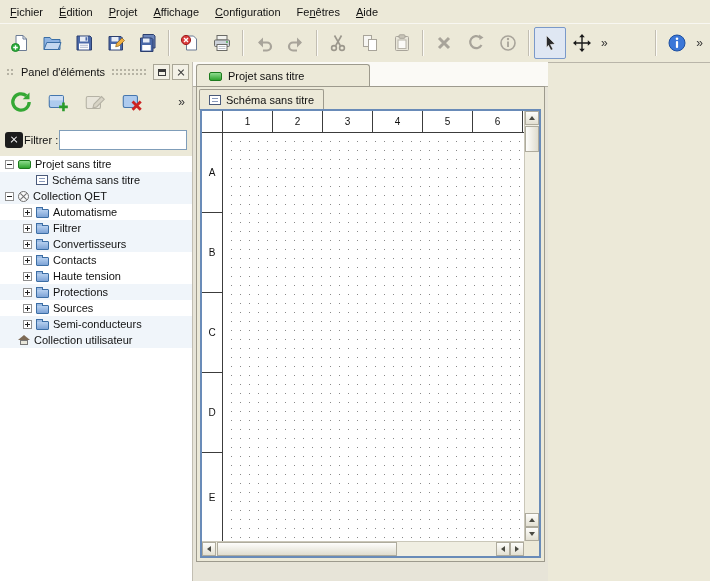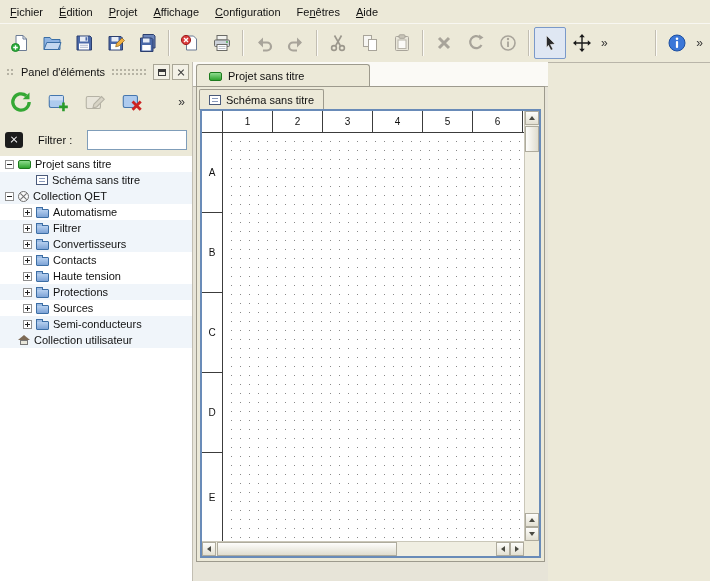--- a/index.html
+++ b/index.html
@@ -34,21 +34,21 @@
   .float-icon{position:relative;width:8px;height:7px;border:1px solid #3a3a3a;display:inline-block;box-sizing:border-box;}
   .float-icon::before{content:"";position:absolute;left:0;right:0;top:0;height:2px;background:#3a3a3a;}
   .x-icon{position:relative;width:8px;height:8px;display:inline-block;}
   .x-icon::before,.x-icon::after{content:"";position:absolute;left:0;top:3.5px;width:8px;height:1.3px;background:#3a3a3a;}
   .x-icon::before{transform:rotate(45deg);} .x-icon::after{transform:rotate(-45deg);}
   
   .elem-toolbar{height:38px;display:flex;align-items:center;gap:3px;padding:1px 4px;}
   .ebtn{width:32px;height:32px;display:flex;align-items:center;justify-content:center;
         border:1px solid transparent;border-radius:2px;flex:none;}
   
-  .filter-row{height:24px;display:flex;align-items:center;gap:15px;padding:0 5px;margin-top:6px;}
+  .filter-row{height:24px;display:flex;align-items:center;gap:1px;padding:0 5px;margin-top:6px;}
   .clear-btn{width:18px;height:16px;background:#1c1c1c;border-radius:3px;position:relative;flex:none;}
   .clear-btn::before,.clear-btn::after{content:"";position:absolute;left:5px;top:7.3px;width:8px;height:1.4px;background:#fff;}
   .clear-btn::before{transform:rotate(45deg);} .clear-btn::after{transform:rotate(-45deg);}
   .filter-input{flex:1;height:18px;border:1px solid #7f9db9;background:#fff;font:11px "Liberation Sans",sans-serif;padding:0 3px;min-width:0;}
   
   .tree{position:absolute;left:0;right:0;top:94px;bottom:0;background:#fff;overflow:hidden;}
   .trow{height:16px;display:flex;align-items:center;gap:4px;padding-left:5px;white-space:nowrap;}
   .trow.alt{background:#f0f5fa;}
   .trow.l1{padding-left:23px;}
   .exp{width:9px;height:9px;border:1px solid #8f8f8f;background:#fff;position:relative;flex:none;box-sizing:border-box;}

